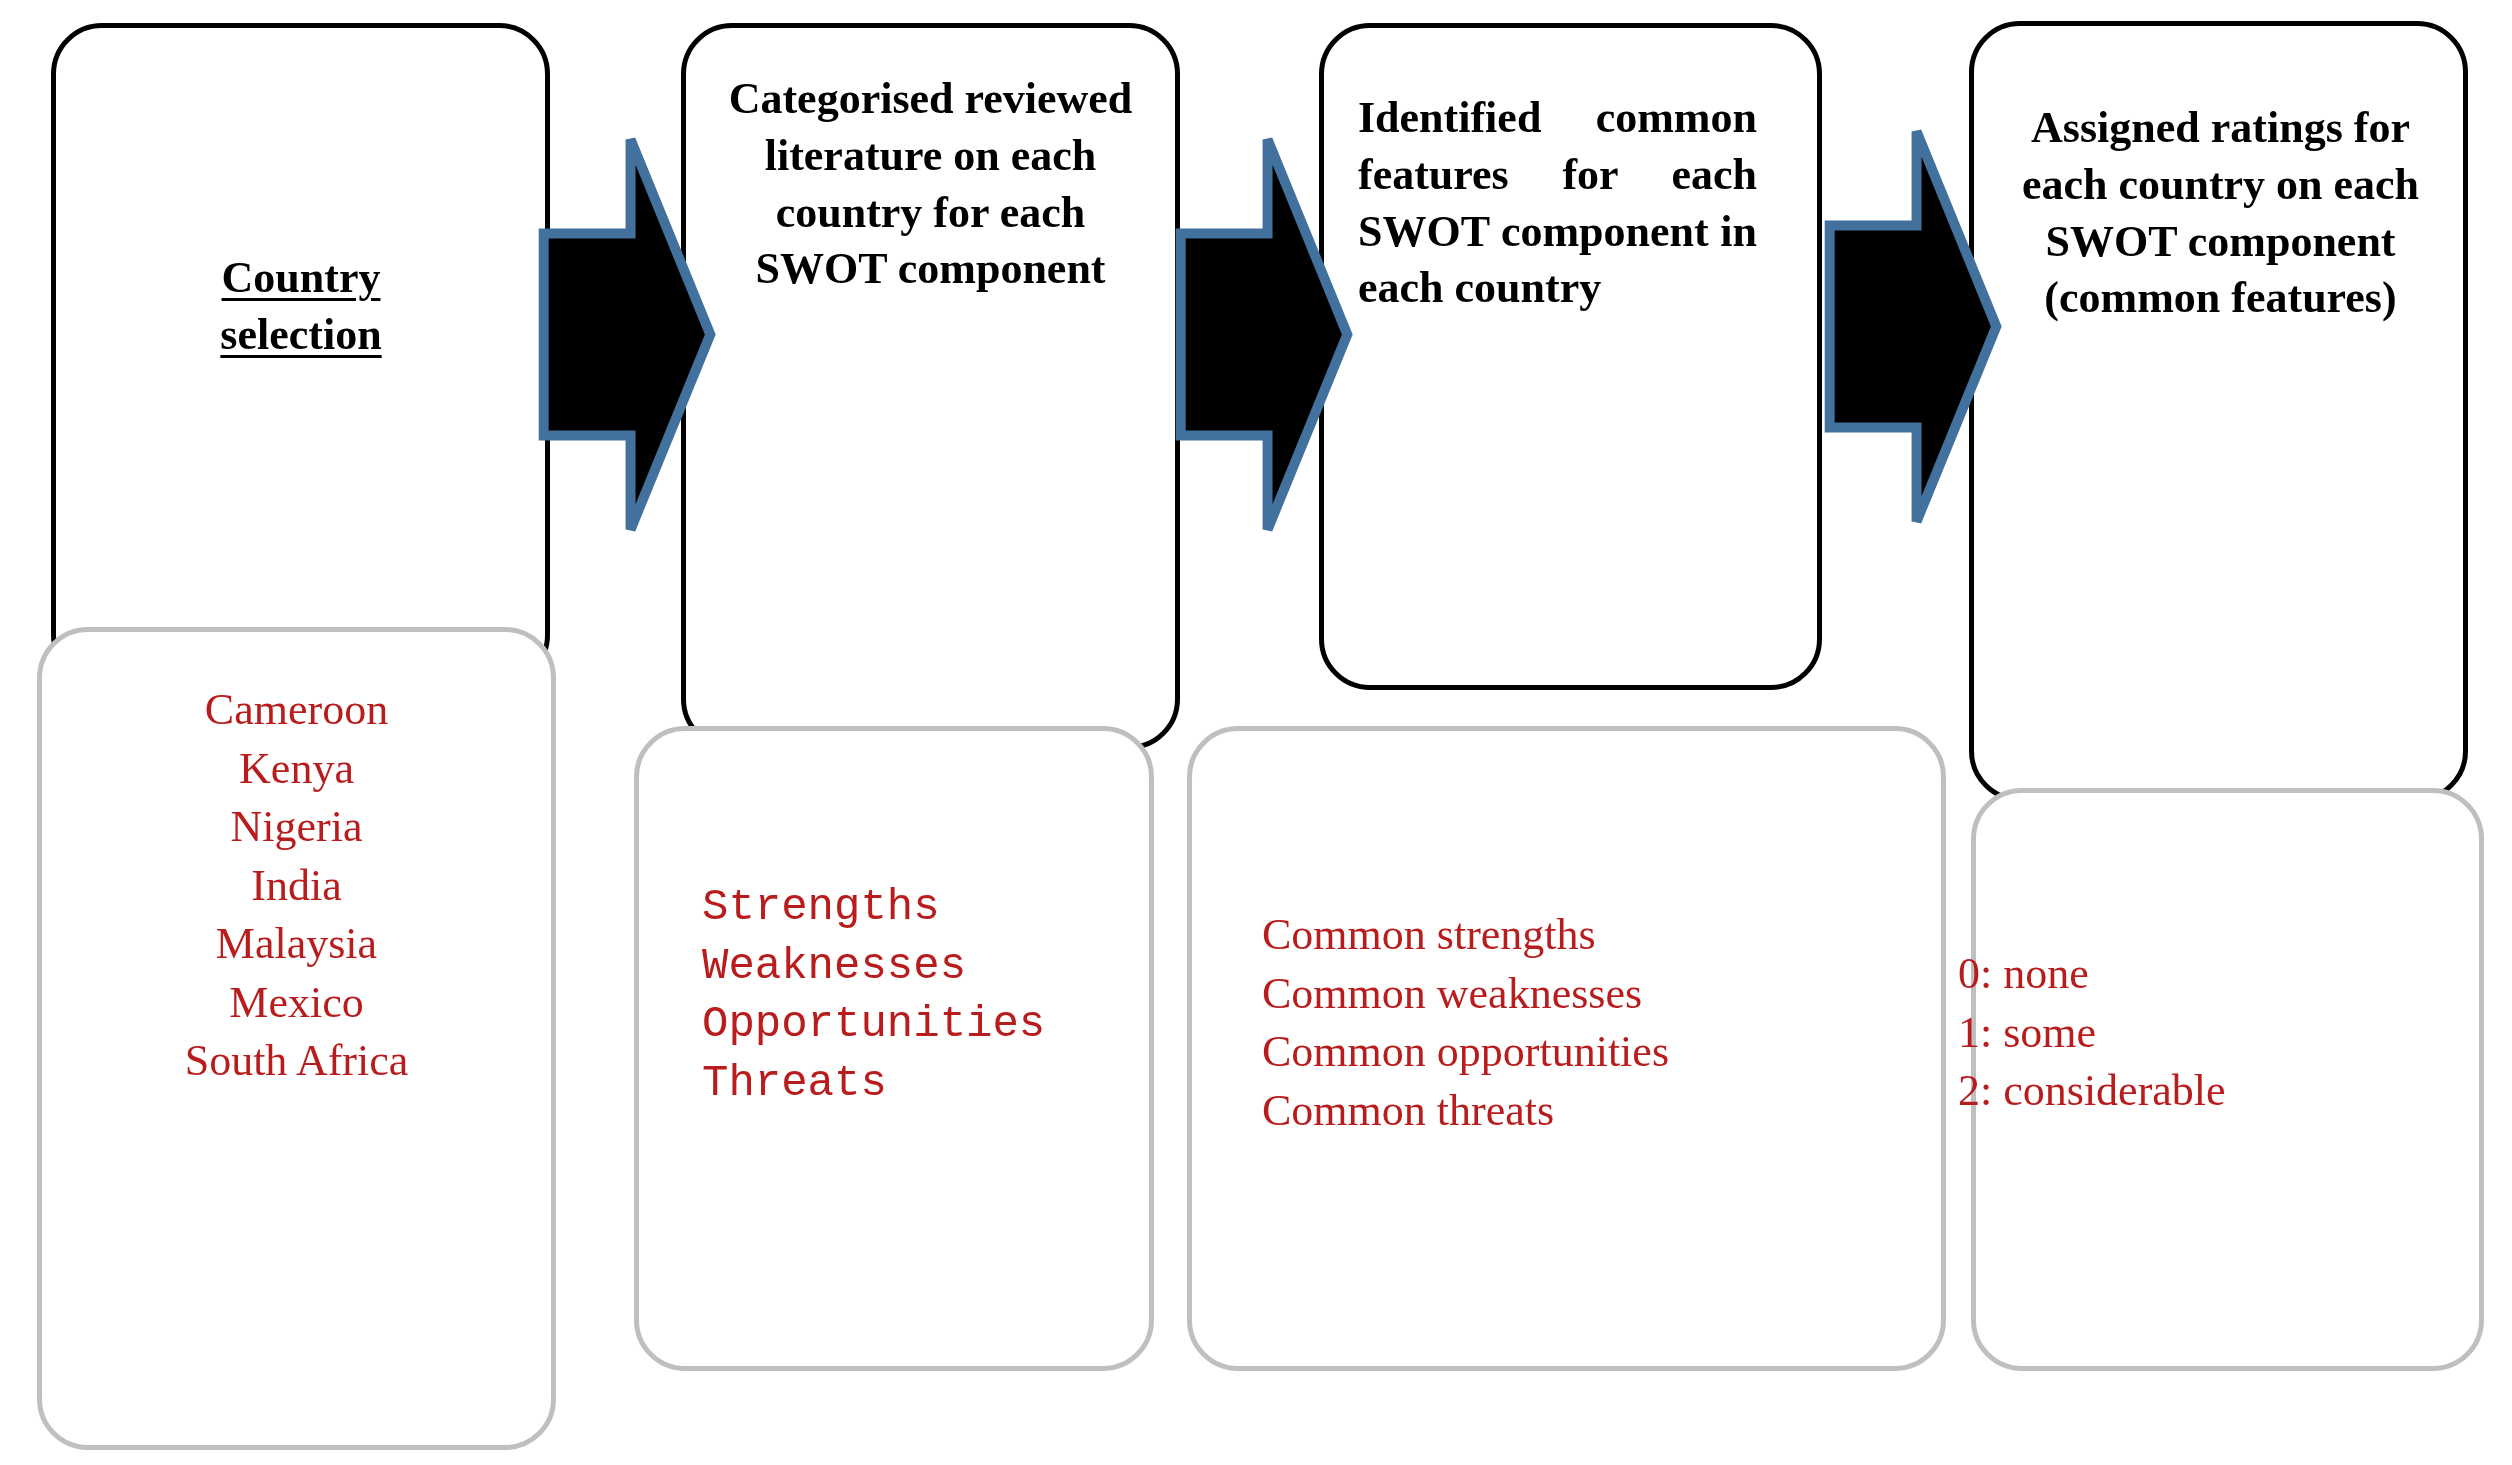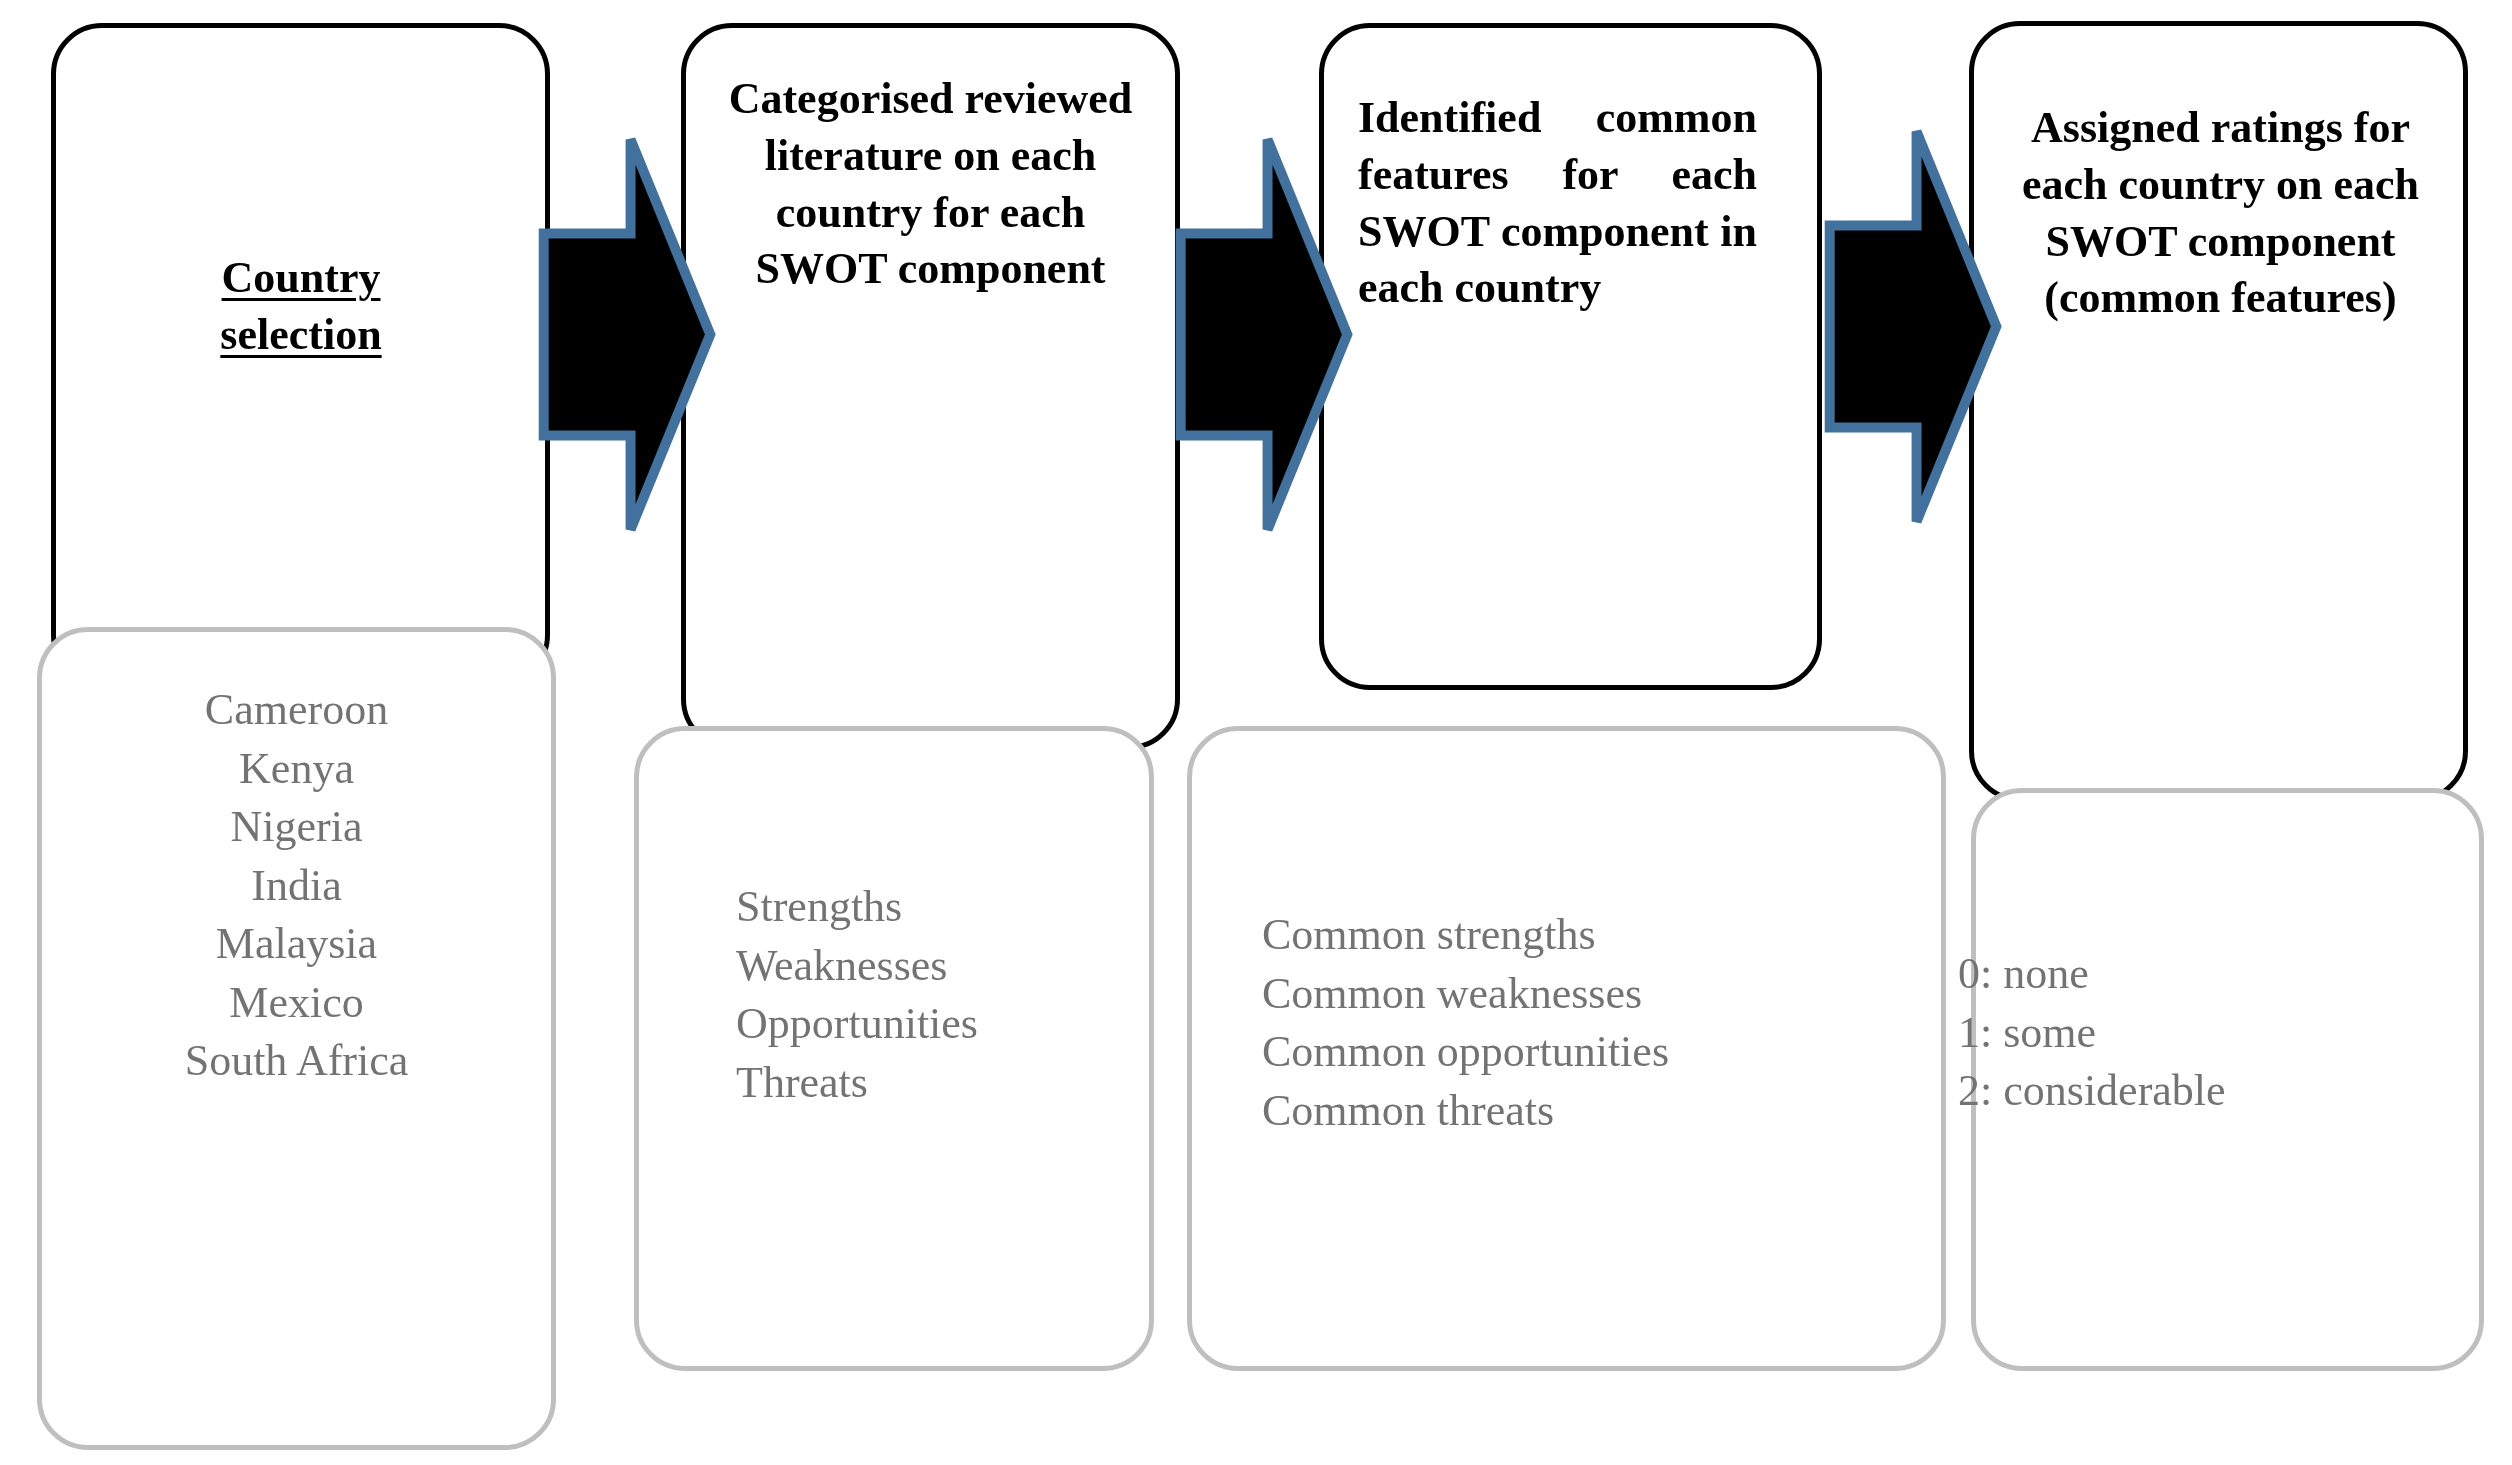--- a/index.html
+++ b/index.html
@@ -51,21 +51,21 @@
   .stage-title.underlined {
     text-align: center;
     text-decoration: underline;
     text-underline-offset: 0.14em;
     text-decoration-thickness: 2.9px;
   }
 
   .detail-list {
     position: absolute;
     box-sizing: border-box;
-    color: #737373;
+    color: #b91c1c;
     font-size: 44px;
     line-height: 1.33;
     z-index: 6;
   }
   .detail-list.centered { text-align: center; }
   .detail-list.left { text-align: left; }
   .detail-list div { white-space: nowrap; }
 
   
   .arrow-svg {
@@ -95,21 +95,21 @@
   </div>
 
   <svg class="arrow-svg" width="178" height="399" viewBox="0 0 250 560" style="left:538px; top:135px;">
     <polygon points="8,138 130,138 130,6 242,280 130,554 130,422 8,422" fill="#000000" stroke="#41719C" stroke-width="14" stroke-linejoin="miter"></polygon>
   </svg>
 
   <div class="stage-box" style="left:681px; top:23px; width:499px; height:727px;"></div>
   <div class="stage-title centered" style="left:720px; top:71px; width:421px;">Categorised reviewed literature on each country for each SWOT component</div>
 
   <div class="detail-box" style="left:634px; top:726px; width:520px; height:645px;"></div>
-  <div class="detail-list left" style="left:736px; top:878px; width:442px;">
+  <div class="detail-list left" style="left:702px; top:878px; width:442px;font-family:Liberation Mono, monospace;">
     <div>Strengths</div>
     <div>Weaknesses</div>
     <div>Opportunities</div>
     <div>Threats</div>
   </div>
 
   <svg class="arrow-svg" width="178" height="399" viewBox="0 0 250 560" style="left:1175px; top:135px;">
     <polygon points="8,138 130,138 130,6 242,280 130,554 130,422 8,422" fill="#000000" stroke="#41719C" stroke-width="14" stroke-linejoin="miter"></polygon>
   </svg>
 

